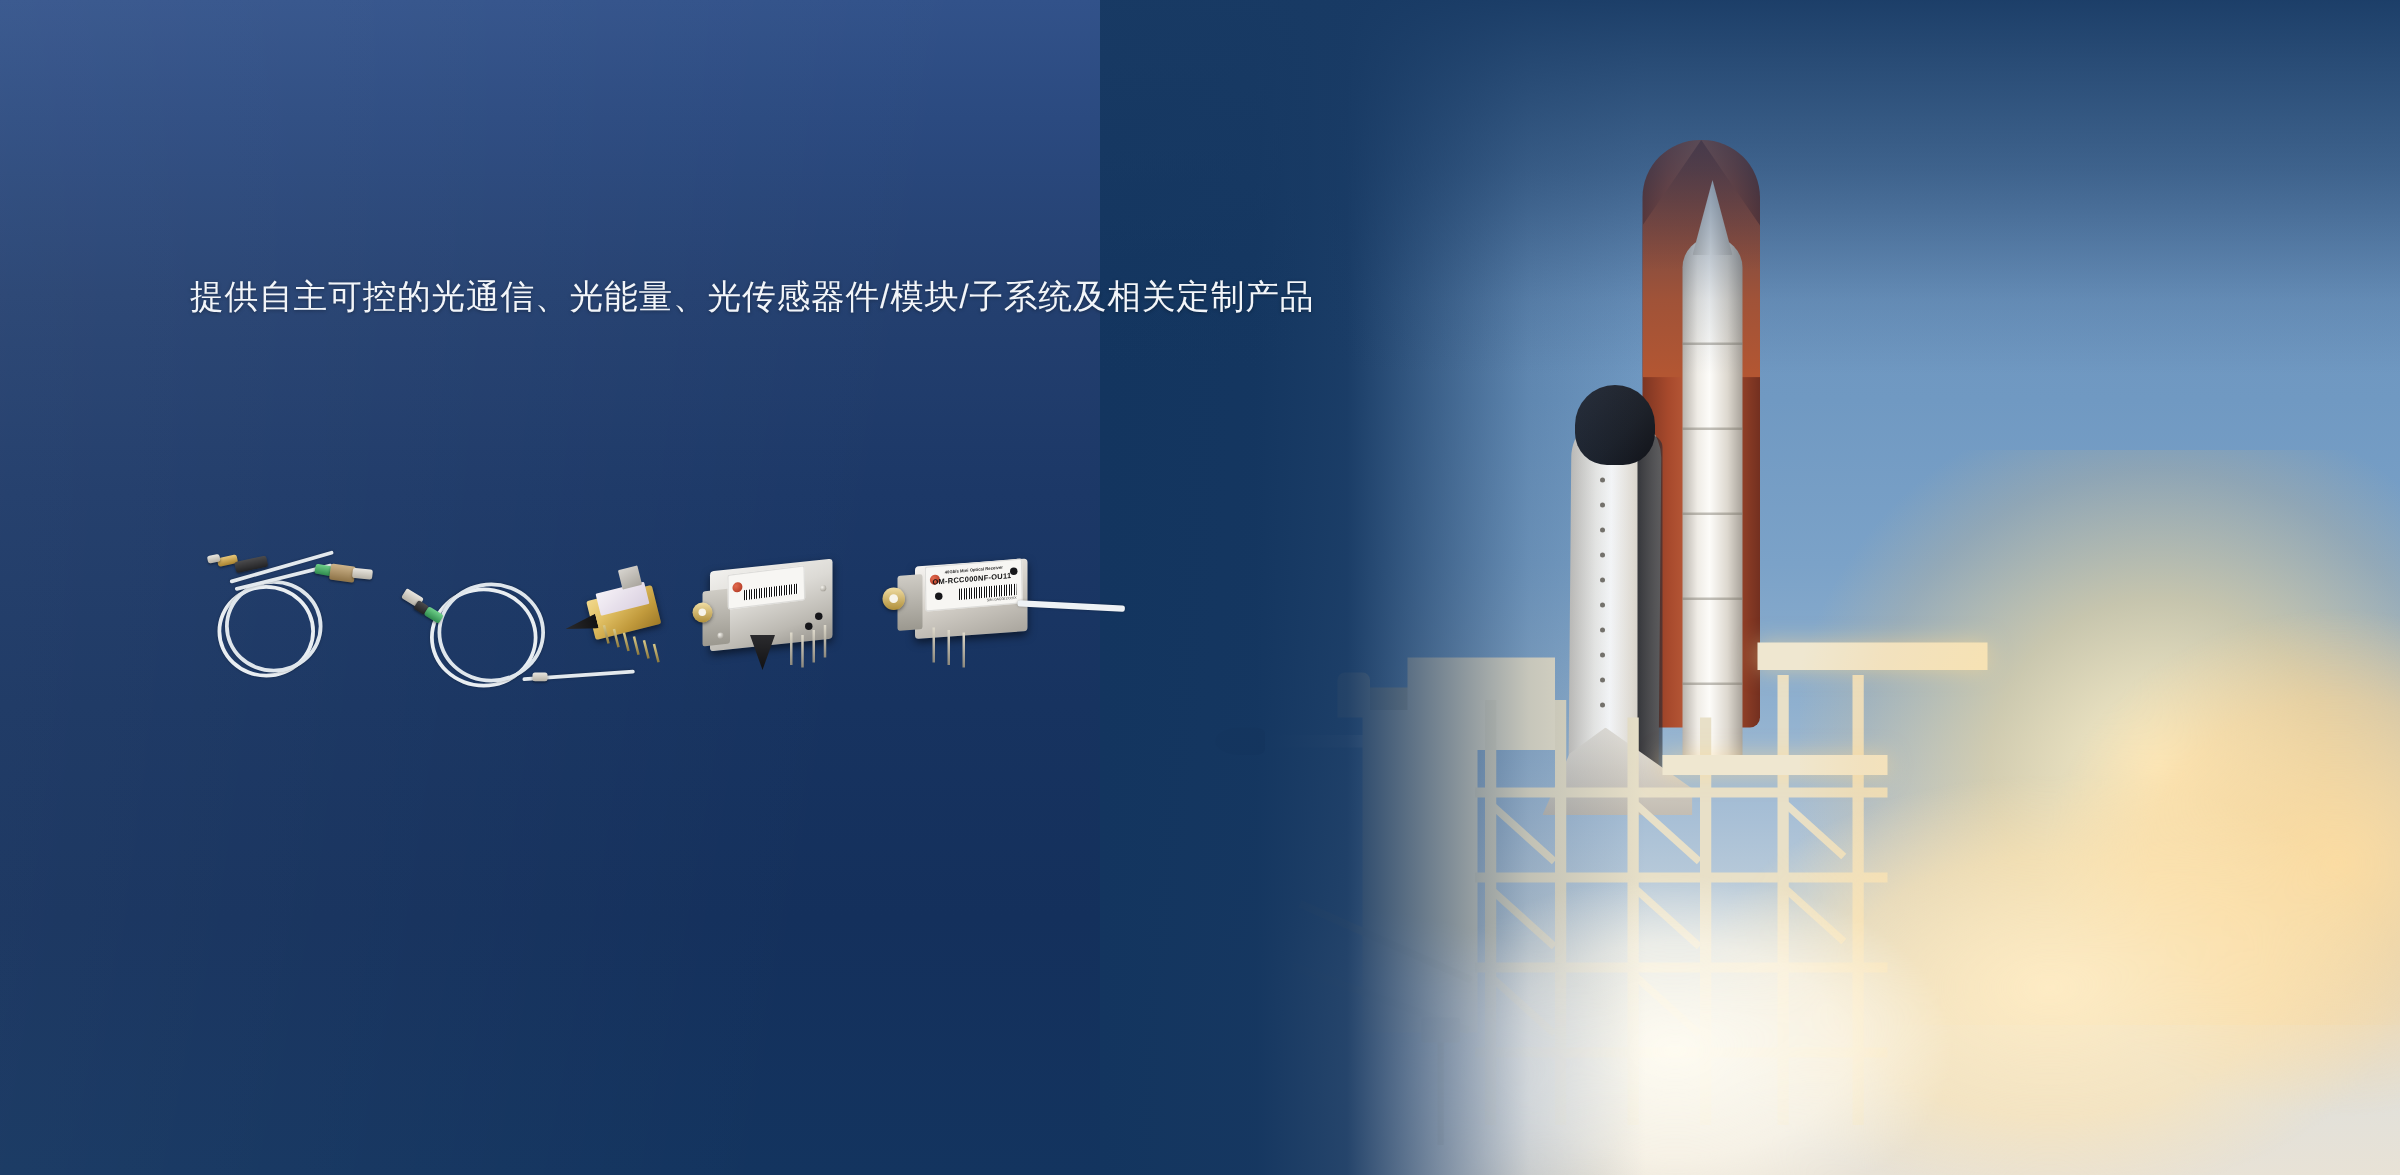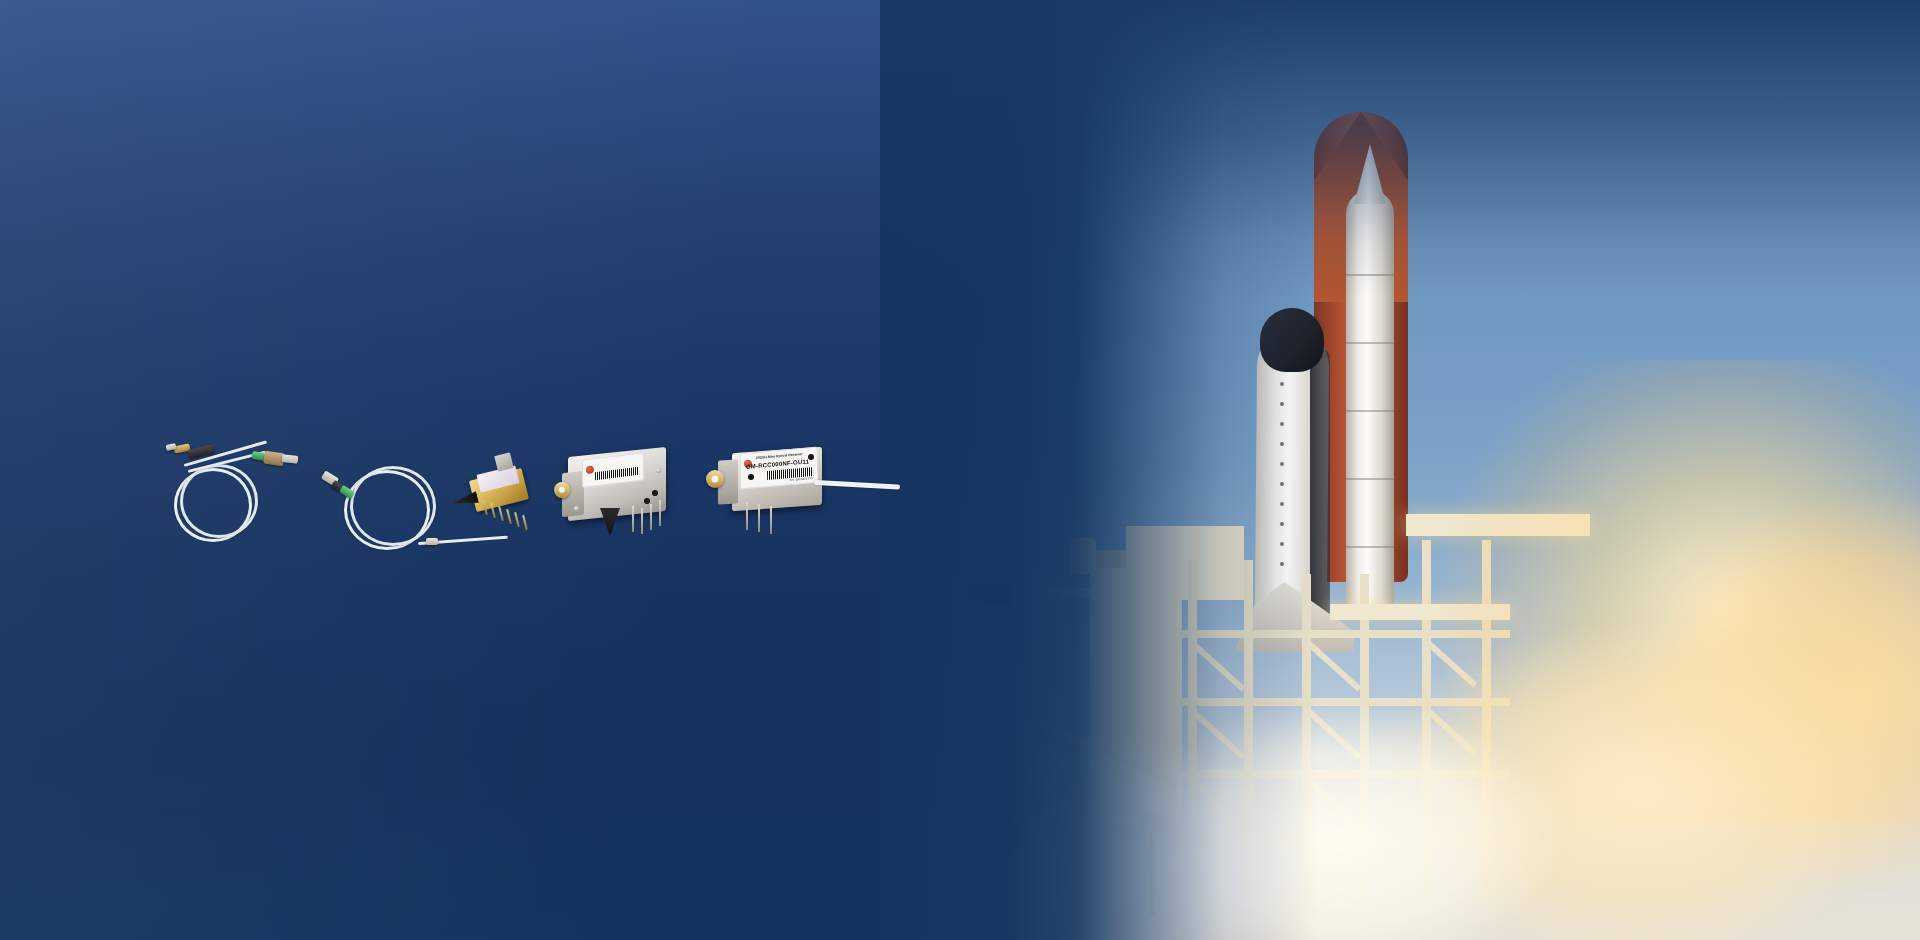--- a/index.html
+++ b/index.html
@@ -407,20 +407,21 @@
     </div>
 
     <div class="glow"></div>
     <div class="plume"></div>
 
     <div class="photo-fade"></div>
     <div class="photo-fade-top"></div>
   </div>
 
   <div class="copy">
+    <div class="sub-line">提供自主可控的光通信、光能量、光传感器件/模块/子系统及相关定制产品</div>
 
   </div>
 
   <div class="products">
 
     <div class="product" style="left:0px; top:8px; width:160px; height:108px;">
       <div class="coil" style="left:24px; top:28px; width:78px; height:74px;"></div>
       <div class="coil" style="left:30px; top:24px; width:78px; height:74px; border-color:#dfe6ec;"></div>
       <div class="fiber" style="left:34px; top:24px; width:86px; transform:rotate(-16deg);"></div>
       <div class="fiber" style="left:38px; top:30px; width:80px; transform:rotate(-14deg);"></div>

